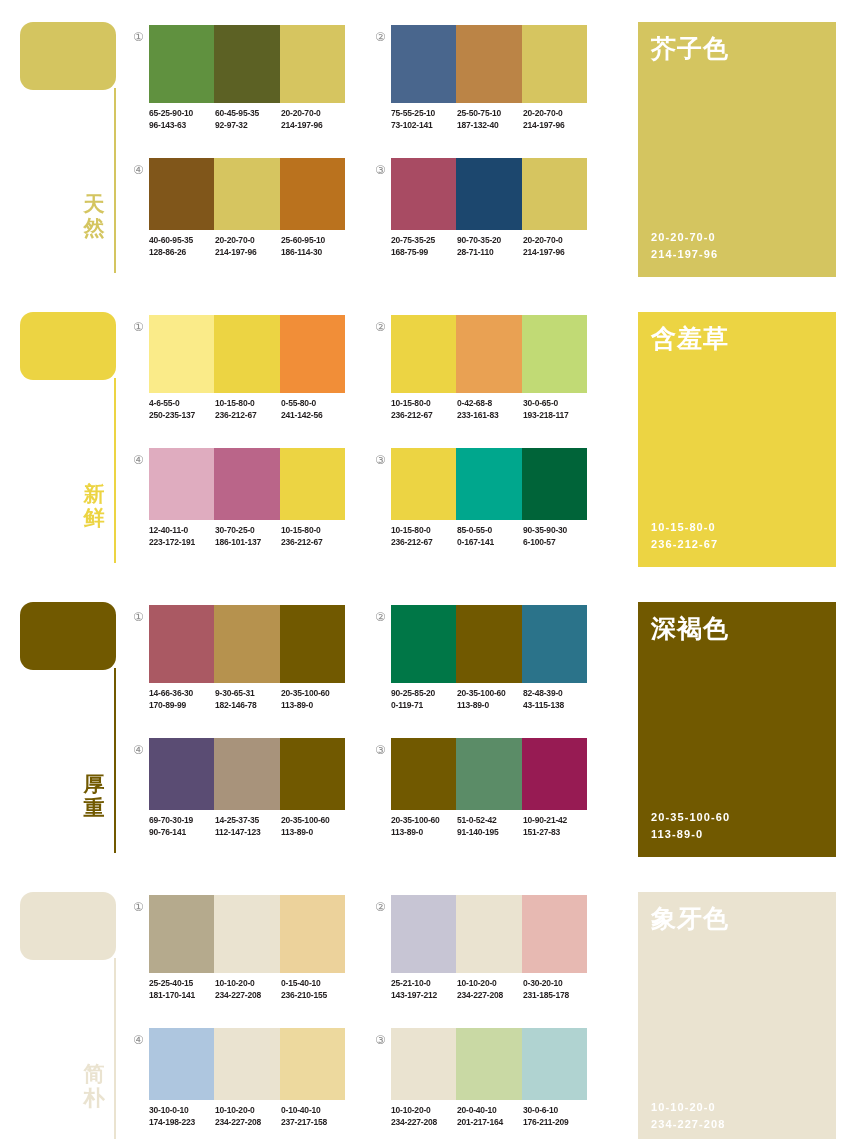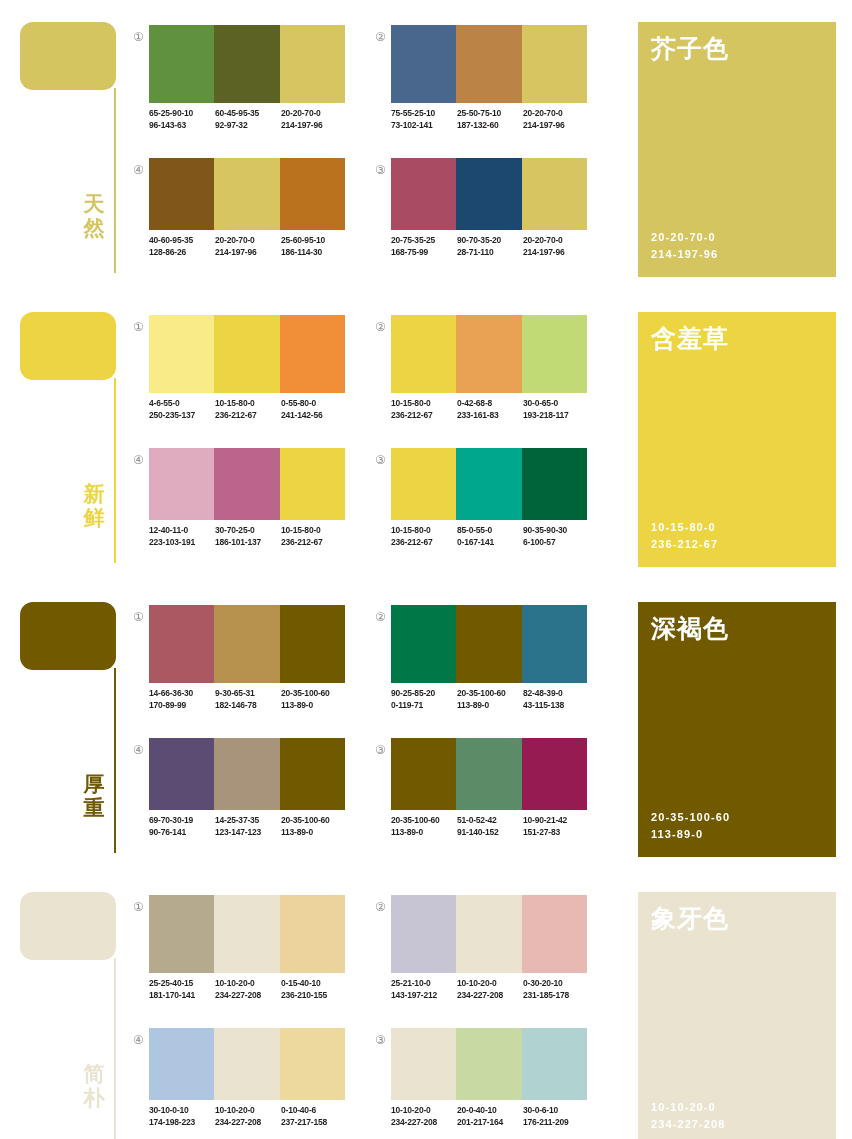--- a/index.html
+++ b/index.html
@@ -192,21 +192,21 @@
           <div class="swatch" style="background: rgb(187, 132, 70);"></div>
           <div class="swatch" style="background: rgb(214, 197, 96);"></div>
         </div>
         <div class="code-row">
           <div class="code-cell">
             <span class="cmyk">75-55-25-10</span>
             <span class="rgb">73-102-141</span>
           </div>
           <div class="code-cell">
             <span class="cmyk">25-50-75-10</span>
-            <span class="rgb">187-132-60</span>
+            <span class="rgb">187-132-40</span>
           </div>
           <div class="code-cell">
             <span class="cmyk">20-20-70-0</span>
             <span class="rgb">214-197-96</span>
           </div>
         </div>
       </div>
       <div class="group c1 r2">
         <div class="grp-num">④</div>
         <div class="swatch-row">
@@ -315,21 +315,21 @@
       <div class="group c1 r2">
         <div class="grp-num">④</div>
         <div class="swatch-row">
           <div class="swatch" style="background: rgb(223, 172, 191);"></div>
           <div class="swatch" style="background: rgb(186, 101, 137);"></div>
           <div class="swatch" style="background: rgb(236, 212, 67);"></div>
         </div>
         <div class="code-row">
           <div class="code-cell">
             <span class="cmyk">12-40-11-0</span>
-            <span class="rgb">223-103-191</span>
+            <span class="rgb">223-172-191</span>
           </div>
           <div class="code-cell">
             <span class="cmyk">30-70-25-0</span>
             <span class="rgb">186-101-137</span>
           </div>
           <div class="code-cell">
             <span class="cmyk">10-15-80-0</span>
             <span class="rgb">236-212-67</span>
           </div>
         </div>
@@ -424,21 +424,21 @@
           <div class="swatch" style="background: rgb(168, 147, 123);"></div>
           <div class="swatch" style="background: rgb(113, 89, 0);"></div>
         </div>
         <div class="code-row">
           <div class="code-cell">
             <span class="cmyk">69-70-30-19</span>
             <span class="rgb">90-76-141</span>
           </div>
           <div class="code-cell">
             <span class="cmyk">14-25-37-35</span>
-            <span class="rgb">123-147-123</span>
+            <span class="rgb">112-147-123</span>
           </div>
           <div class="code-cell">
             <span class="cmyk">20-35-100-60</span>
             <span class="rgb">113-89-0</span>
           </div>
         </div>
       </div>
       <div class="group c2 r2">
         <div class="grp-num">③</div>
         <div class="swatch-row">
@@ -446,21 +446,21 @@
           <div class="swatch" style="background: rgb(91, 140, 103);"></div>
           <div class="swatch" style="background: rgb(151, 27, 83);"></div>
         </div>
         <div class="code-row">
           <div class="code-cell">
             <span class="cmyk">20-35-100-60</span>
             <span class="rgb">113-89-0</span>
           </div>
           <div class="code-cell">
             <span class="cmyk">51-0-52-42</span>
-            <span class="rgb">91-140-152</span>
+            <span class="rgb">91-140-195</span>
           </div>
           <div class="code-cell">
             <span class="cmyk">10-90-21-42</span>
             <span class="rgb">151-27-83</span>
           </div>
         </div>
       </div>
       <div class="big-panel" style="background: rgb(113, 89, 0);">
         <div class="big-title">深褐色</div>
         <div class="big-codes">
@@ -532,21 +532,21 @@
         <div class="code-row">
           <div class="code-cell">
             <span class="cmyk">30-10-0-10</span>
             <span class="rgb">174-198-223</span>
           </div>
           <div class="code-cell">
             <span class="cmyk">10-10-20-0</span>
             <span class="rgb">234-227-208</span>
           </div>
           <div class="code-cell">
-            <span class="cmyk">0-10-40-6</span>
+            <span class="cmyk">0-10-40-10</span>
             <span class="rgb">237-217-158</span>
           </div>
         </div>
       </div>
       <div class="group c2 r2">
         <div class="grp-num">③</div>
         <div class="swatch-row">
           <div class="swatch" style="background: rgb(234, 227, 208);"></div>
           <div class="swatch" style="background: rgb(201, 217, 164);"></div>
           <div class="swatch" style="background: rgb(176, 211, 209);"></div>

